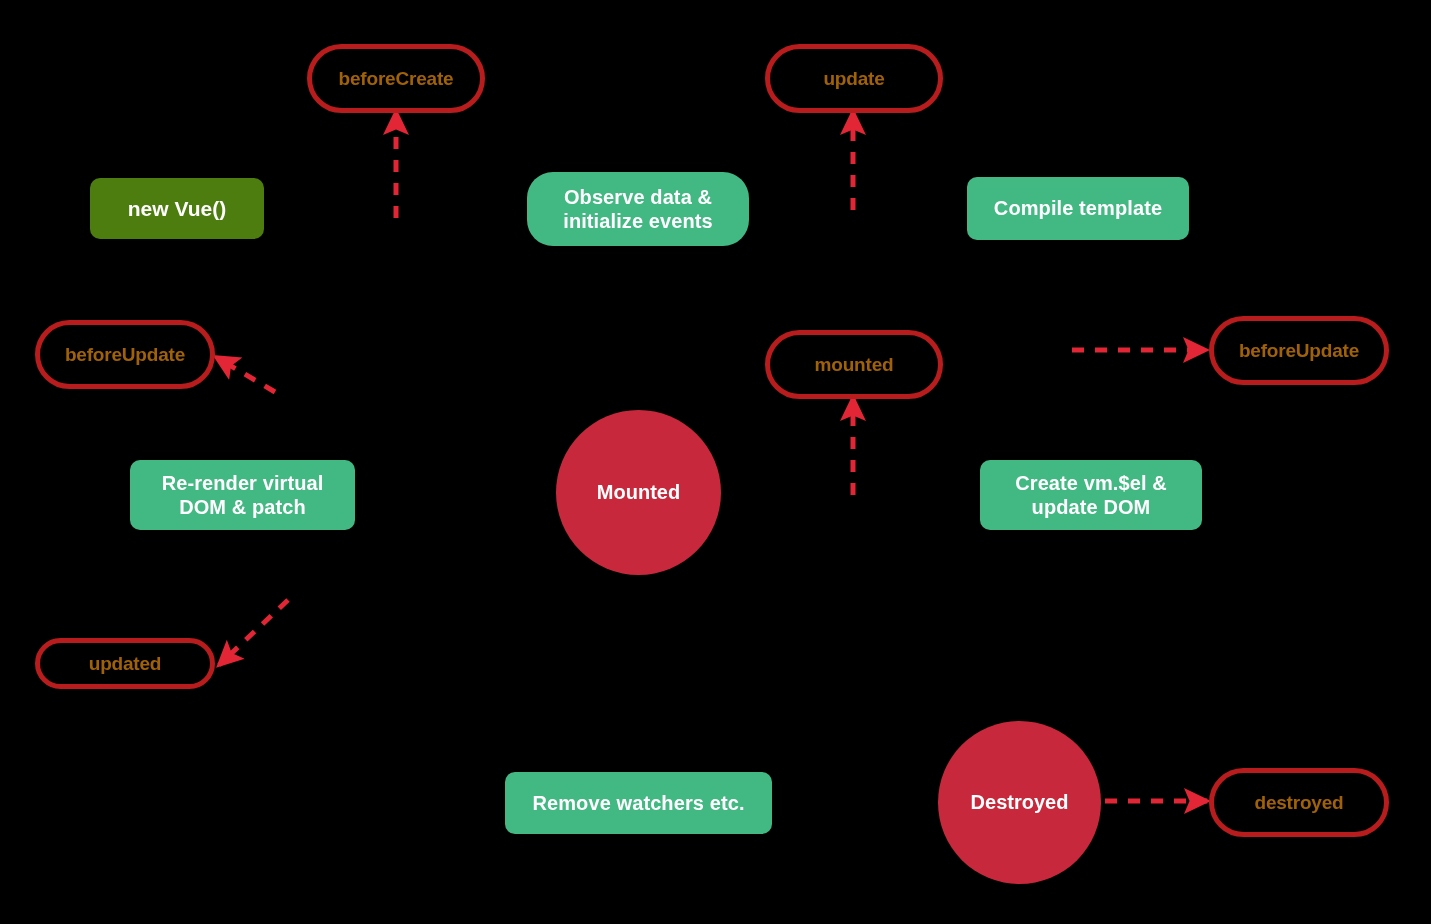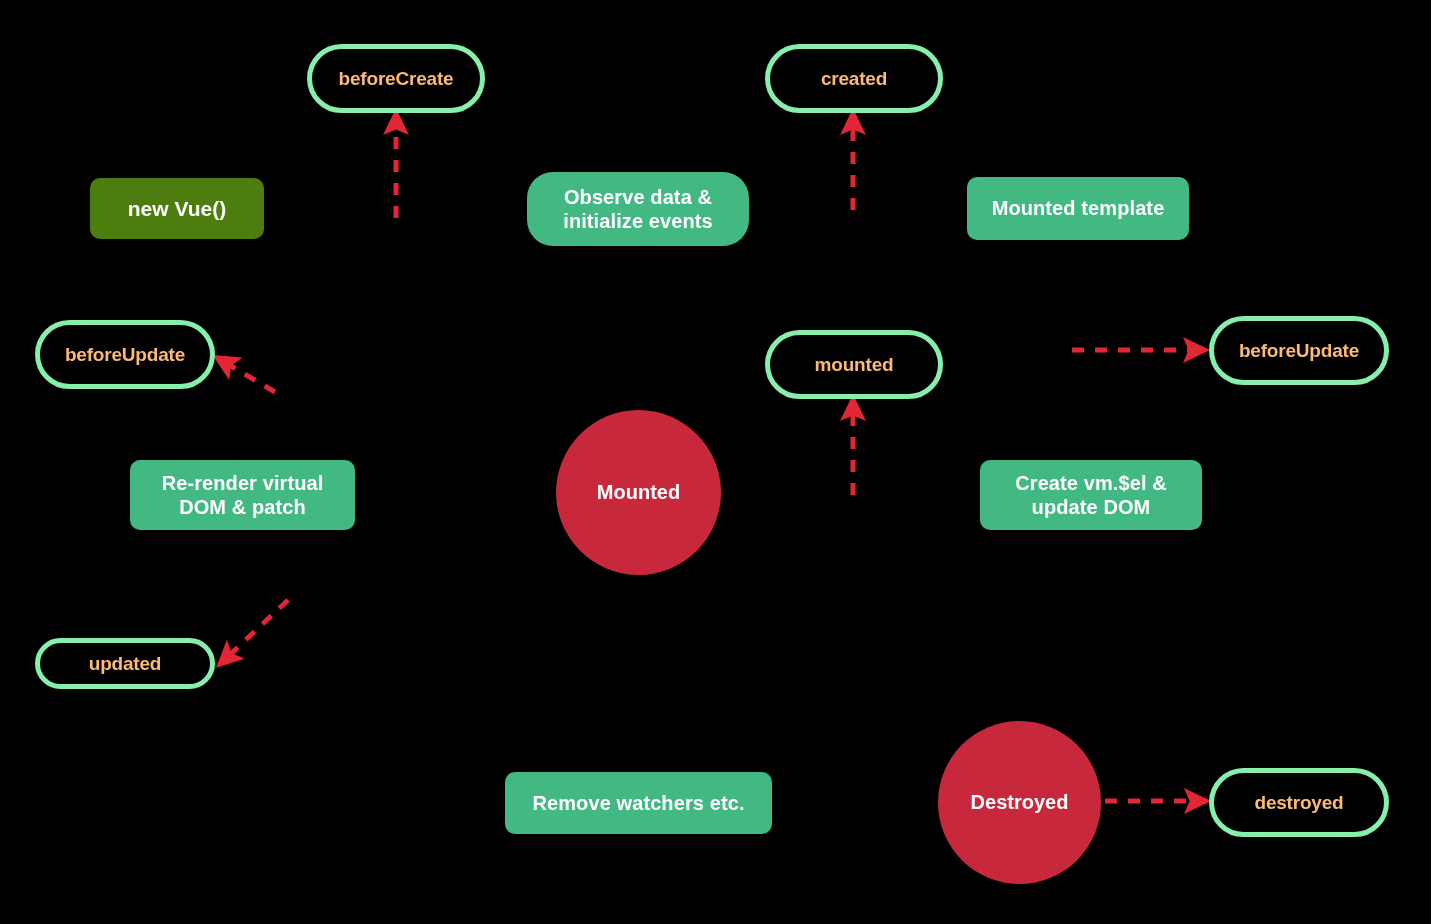--- a/index.html
+++ b/index.html
@@ -38,22 +38,22 @@
   .box-dark {
     background: #4d7c0f;
     color: #ffffff;
     border-radius: 10px;
     font-size: 21px;
     font-weight: bold;
   }
   
   .pill-hook {
     background: transparent;
-    border: 5px solid #86efac;
-    color: #fdba74;
+    border: 5px solid #b91c1c;
+    color: #a16207;
     border-radius: 38px;
     font-size: 19px;
     font-weight: bold;
     letter-spacing: -0.2px;
   }
   
   .circle-state {
     background: #c8283c;
     color: #ffffff;
     border-radius: 50%;
@@ -93,34 +93,34 @@
     <line x1="288" y1="600" x2="219" y2="665" stroke="#e32636" stroke-width="5" stroke-dasharray="12,11" marker-end="url(#ah)"></line>
 
     <line x1="1105" y1="801" x2="1207" y2="801" stroke="#e32636" stroke-width="5" stroke-dasharray="12,11" marker-end="url(#ah)"></line>
   </svg>
 
   <div class="node pill-hook" style="left:307px; top:44px; width:178px; height:69px;">
     <span>beforeCreate</span>
   </div>
 
   <div class="node pill-hook" style="left:765px; top:44px; width:178px; height:69px;">
-    <span>created</span>
+    <span>update</span>
   </div>
 
   <div class="node box-dark" style="left:90px; top:178px; width:174px; height:61px;">
     <span>new Vue()</span>
   </div>
 
   <div class="node box-green" style="left:527px; top:172px; width:222px; height:74px;border-radius:26px;">
     <span>Observe data &amp;
 initialize events</span>
   </div>
 
   <div class="node box-green" style="left:967px; top:177px; width:222px; height:63px;">
-    <span>Mounted template</span>
+    <span>Compile template</span>
   </div>
 
   <div class="node pill-hook" style="left:35px; top:320px; width:180px; height:69px;">
     <span>beforeUpdate</span>
   </div>
 
   <div class="node pill-hook" style="left:765px; top:330px; width:178px; height:69px;">
     <span>mounted</span>
   </div>
 

